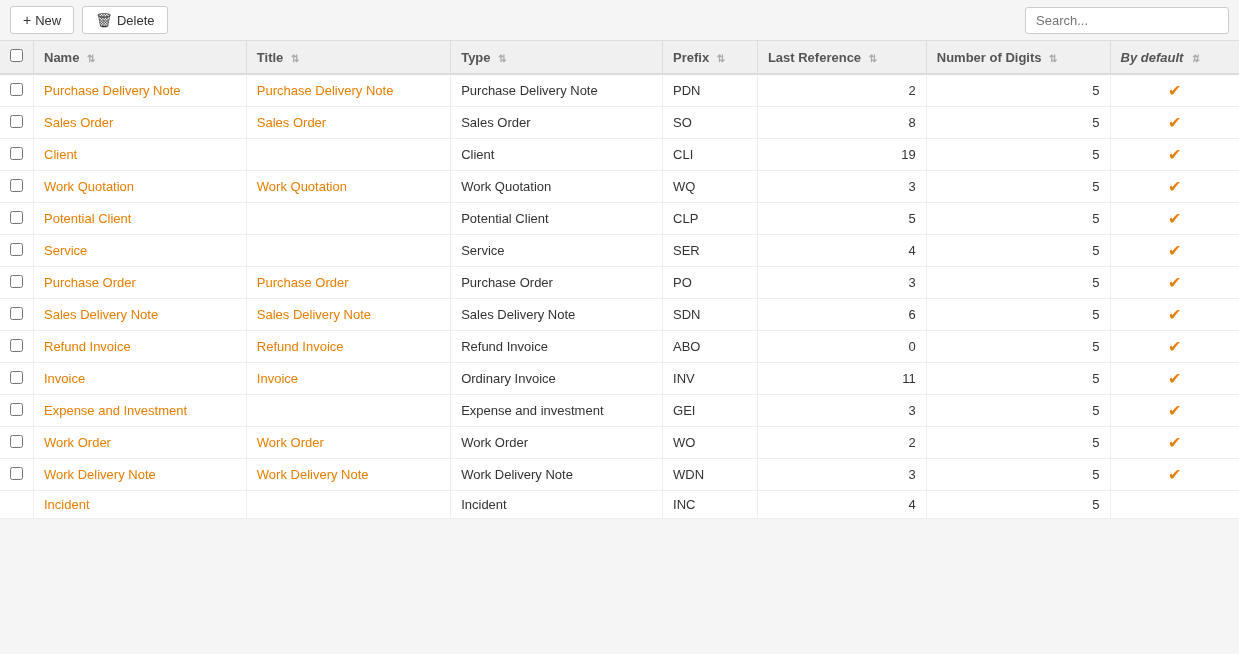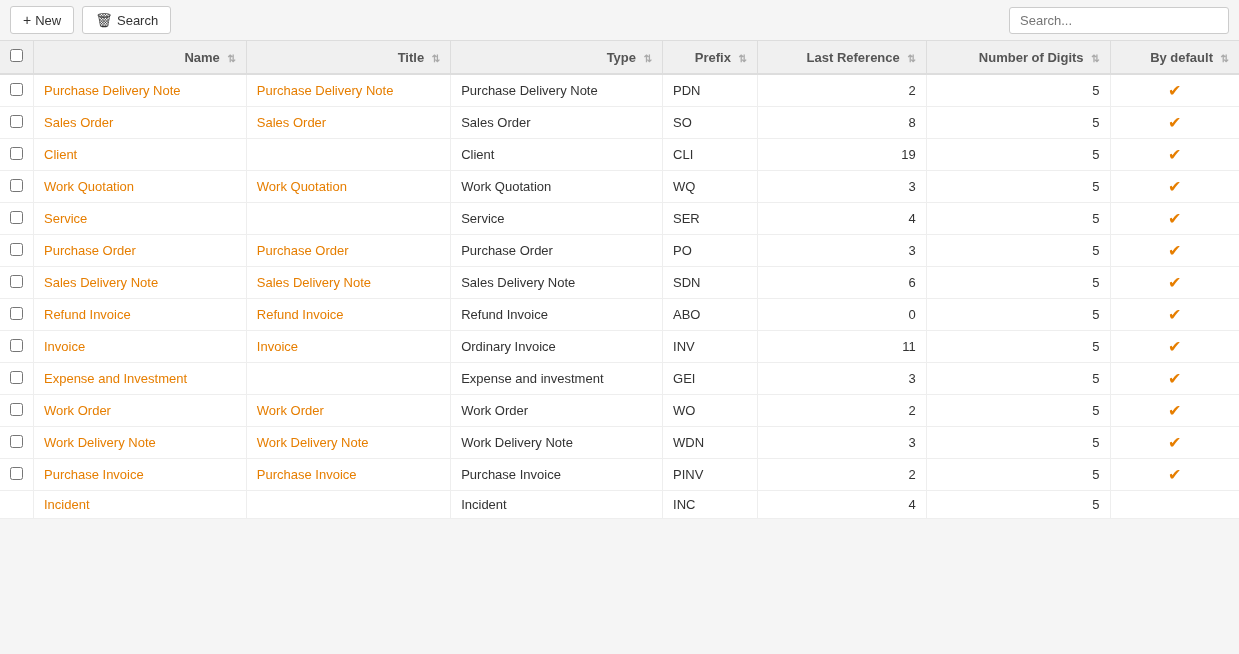--- a/index.html
+++ b/index.html
@@ -12,39 +12,39 @@
     .btn {
       display: flex; align-items: center; gap: 4px;
       padding: 5px 12px; border: 1px solid #ccc; border-radius: 3px;
       background: #fff; cursor: pointer; font-size: 13px; color: #333;
     }
     .btn-icon { font-size: 14px; }
 
     .search-box {
       margin-left: auto;
       padding: 5px 10px; border: 1px solid #ccc; border-radius: 3px;
-      width: 220px; font-size: 13px; color: #999; background: #fff;
+      width: 204px; font-size: 13px; color: #999; background: #fff;
     }
 
     .table-wrapper { overflow-x: auto; }
 
     table {
       width: 100%; border-collapse: collapse; background: #fff;
     }
 
     thead tr {
       background: #f0f0f0; border-bottom: 2px solid #ddd;
     }
 
     thead th {
-      padding: 8px 10px; text-align: right; font-weight: bold;
+      padding: 8px 10px; text-align: left; font-weight: bold;
       color: #555; border-right: 1px solid #ddd; white-space: nowrap;
       user-select: none; cursor: pointer;
     }
-    thead th:last-child { border-right: none; }
+    thead th:last-child { border-right: none; font-style: italic; }
 
     thead th .sort-arrows { margin-left: 4px; color: #aaa; font-size: 10px; }
 
     tbody tr { border-bottom: 1px solid #eee; }
 
     tbody td { padding: 6px 10px; border-right: 1px solid #eee; }
     tbody td:last-child { border-right: none; text-align: center; }
 
     .cb-col { width: 30px; text-align: center; }
     .name-col { color: #e67e00; cursor: pointer; }
@@ -58,21 +58,21 @@
 </head>
 <body>
 
 <div class="toolbar">
   <button class="btn">
     <span class="btn-icon">+</span>
     <span>New</span>
   </button>
   <button class="btn">
     <span class="btn-icon">🗑</span>
-    <span>Search</span>
+    <span>Delete</span>
   </button>
   <input class="search-box" type="text" placeholder="Search..." style="">
 </div>
 
 <div class="table-wrapper">
   <table>
     <thead>
       <tr>
         <th class="cb-col">
           <input type="checkbox" style="">
@@ -122,20 +122,30 @@
           <td class="name-col">Work Quotation</td>
           <td style="color: rgb(230, 126, 0); cursor: pointer;">Work Quotation</td>
           <td>Work Quotation</td>
           <td>WQ</td>
           <td class="num-col">3</td>
           <td class="num-col">5</td>
           <td><span class="check-icon">✔</span></td>
         </tr>
         <tr>
           <td class="cb-col"><input type="checkbox" style=""></td>
+          <td class="name-col">Potential Client</td>
+          <td></td>
+          <td>Potential Client</td>
+          <td>CLP</td>
+          <td class="num-col">5</td>
+          <td class="num-col">5</td>
+          <td><span class="check-icon">✔</span></td>
+        </tr>
+        <tr>
+          <td class="cb-col"><input type="checkbox" style=""></td>
           <td class="name-col">Service</td>
           <td></td>
           <td>Service</td>
           <td>SER</td>
           <td class="num-col">4</td>
           <td class="num-col">5</td>
           <td><span class="check-icon">✔</span></td>
         </tr>
         <tr>
           <td class="cb-col"><input type="checkbox" style=""></td>
@@ -201,30 +211,20 @@
           <td class="cb-col"><input type="checkbox" style=""></td>
           <td class="name-col">Work Delivery Note</td>
           <td style="color: rgb(230, 126, 0); cursor: pointer;">Work Delivery Note</td>
           <td>Work Delivery Note</td>
           <td>WDN</td>
           <td class="num-col">3</td>
           <td class="num-col">5</td>
           <td><span class="check-icon">✔</span></td>
         </tr>
         <tr>
-          <td class="cb-col"><input type="checkbox" style=""></td>
-          <td class="name-col">Purchase Invoice</td>
-          <td style="color: rgb(230, 126, 0); cursor: pointer;">Purchase Invoice</td>
-          <td>Purchase Invoice</td>
-          <td>PINV</td>
-          <td class="num-col">2</td>
-          <td class="num-col">5</td>
-          <td><span class="check-icon">✔</span></td>
-        </tr>
-        <tr>
           <td class="cb-col"></td>
           <td class="name-col">Incident</td>
           <td></td>
           <td>Incident</td>
           <td>INC</td>
           <td class="num-col">4</td>
           <td class="num-col">5</td>
           <td></td>
         </tr>
       </tbody>

